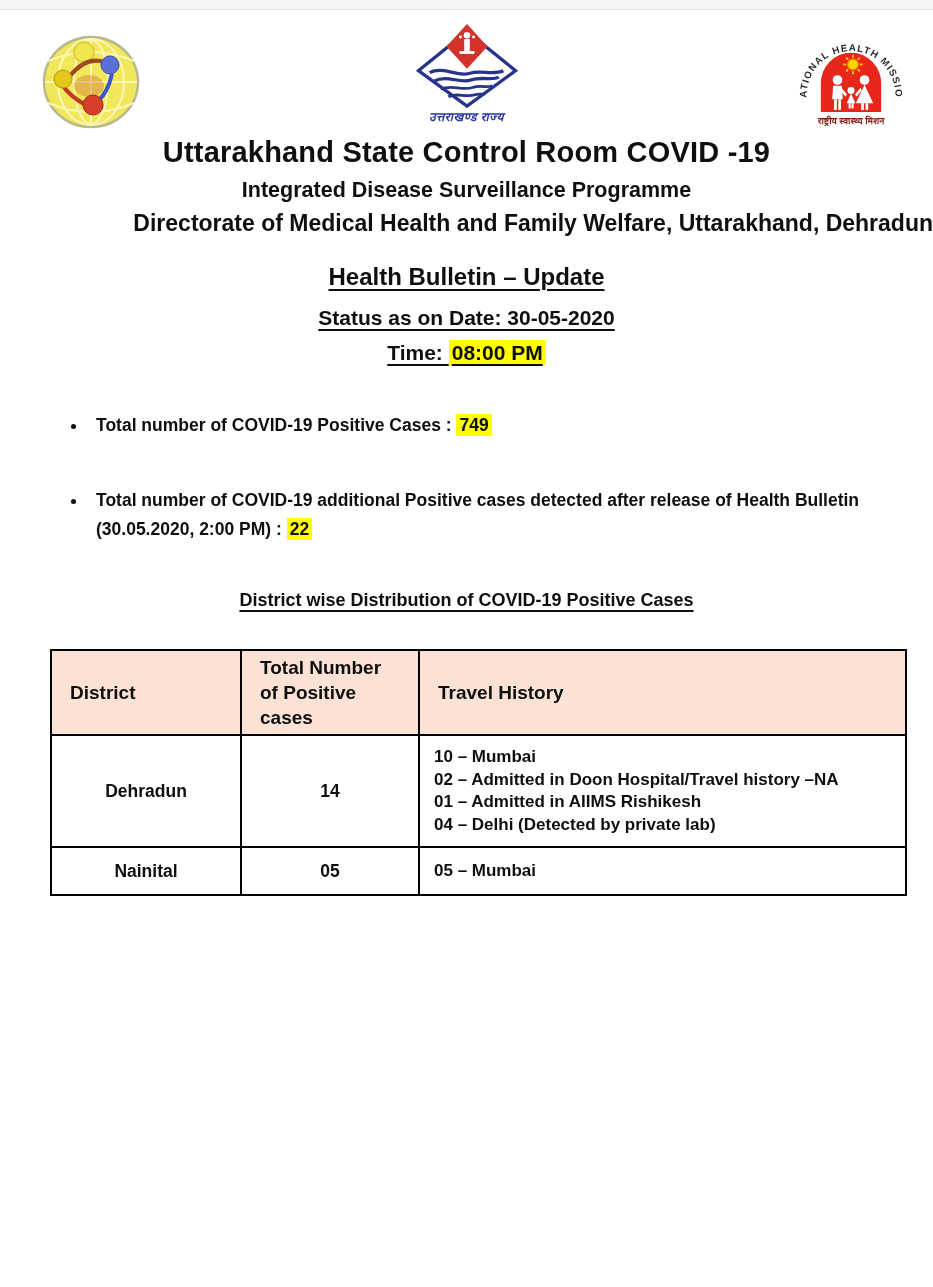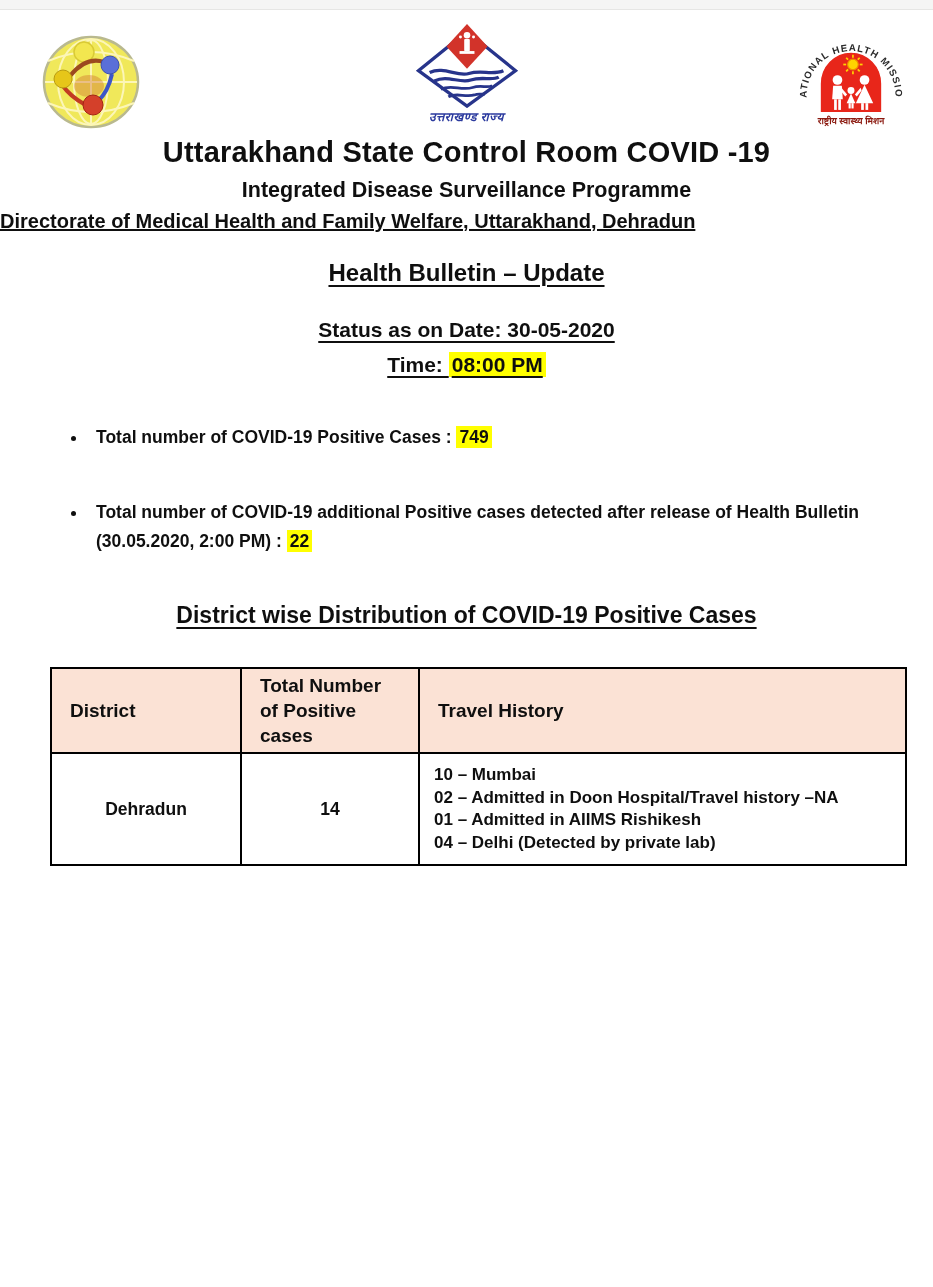--- a/index.html
+++ b/index.html
@@ -19,41 +19,41 @@
   }
   
   .logo-band { position:relative; height:100px; margin-top:16px; }
   .logo-idsp { position:absolute; left:40px; top:8px; }
   .logo-uk   { position:absolute; left:50%; transform:translateX(-50%); top:-2px; text-align:center;font-style:italic; }
   .logo-uk-caption { font-size:12px; color:#2b3a9e; margin-top:-4px; letter-spacing:0.5px; }
   .logo-nhm  { position:absolute; right:24px; top:-4px; }
   
   .title { text-align:center; font-size:29px; margin-top:10px; letter-spacing:0.2px; }
   .subtitle1 { text-align:center; font-size:21.5px; margin-top:9px; }
-  .subtitle2 { text-align:left; font-size:20px; margin-top:7px;text-decoration:underline; }
+  .subtitle2 { text-align:right; font-size:23px; margin-top:7px; }
   .bulletin-heading {
     text-align:center; font-size:24px; margin-top:26px;
     text-decoration:underline; text-decoration-thickness:2px; text-underline-offset:4px;
   }
   .status-line, .time-line {
-    text-align:center; font-size:21px; margin-top:31px;
+    text-align:center; font-size:21px; margin-top:15px;
     text-decoration:underline; text-decoration-thickness:2px; text-underline-offset:4px;
   }
   .time-line { margin-top:11px; }
   .hl { background:#FFFF00; padding:1px 3px; }
   
   ul.bullets { margin:46px 30px 8px 88px; list-style:disc outside; }
   ul.bullets li {
     font-size:17.5px; line-height:29px;
     padding-left:8px;
   }
   ul.bullets li + li { margin-top:46px; }
   
   .table-heading {
-    text-align:center; font-size:23px; margin-top:46px;
+    text-align:center; font-size:18px; margin-top:46px;
     text-decoration:underline; text-decoration-thickness:2px; text-underline-offset:4px;
   }
   table.district-table {
     border-collapse:collapse;
     margin:38px 0 0 50px;
     width:855px;
     table-layout:fixed;
   }
   table.district-table th, table.district-table td {
     border:2px solid #000;
@@ -195,14 +195,21 @@
     <tr class="row-dehradun">
       <td class="cell-center">Dehradun</td>
       <td class="cell-center">14</td>
       <td class="cell-travel">
         <div class="travel-line">10 – Mumbai</div>
         <div class="travel-line">02 – Admitted in Doon Hospital/Travel history –NA</div>
         <div class="travel-line">01 – Admitted in AIIMS Rishikesh</div>
         <div class="travel-line">04 – Delhi (Detected by private lab)</div>
       </td>
     </tr>
+    <tr class="row-nainital">
+      <td class="cell-center">Nainital</td>
+      <td class="cell-center">05</td>
+      <td class="cell-travel">
+        <div class="travel-line">05 – Mumbai</div>
+      </td>
+    </tr>
   </tbody>
 </table>
 
 </body></html>

